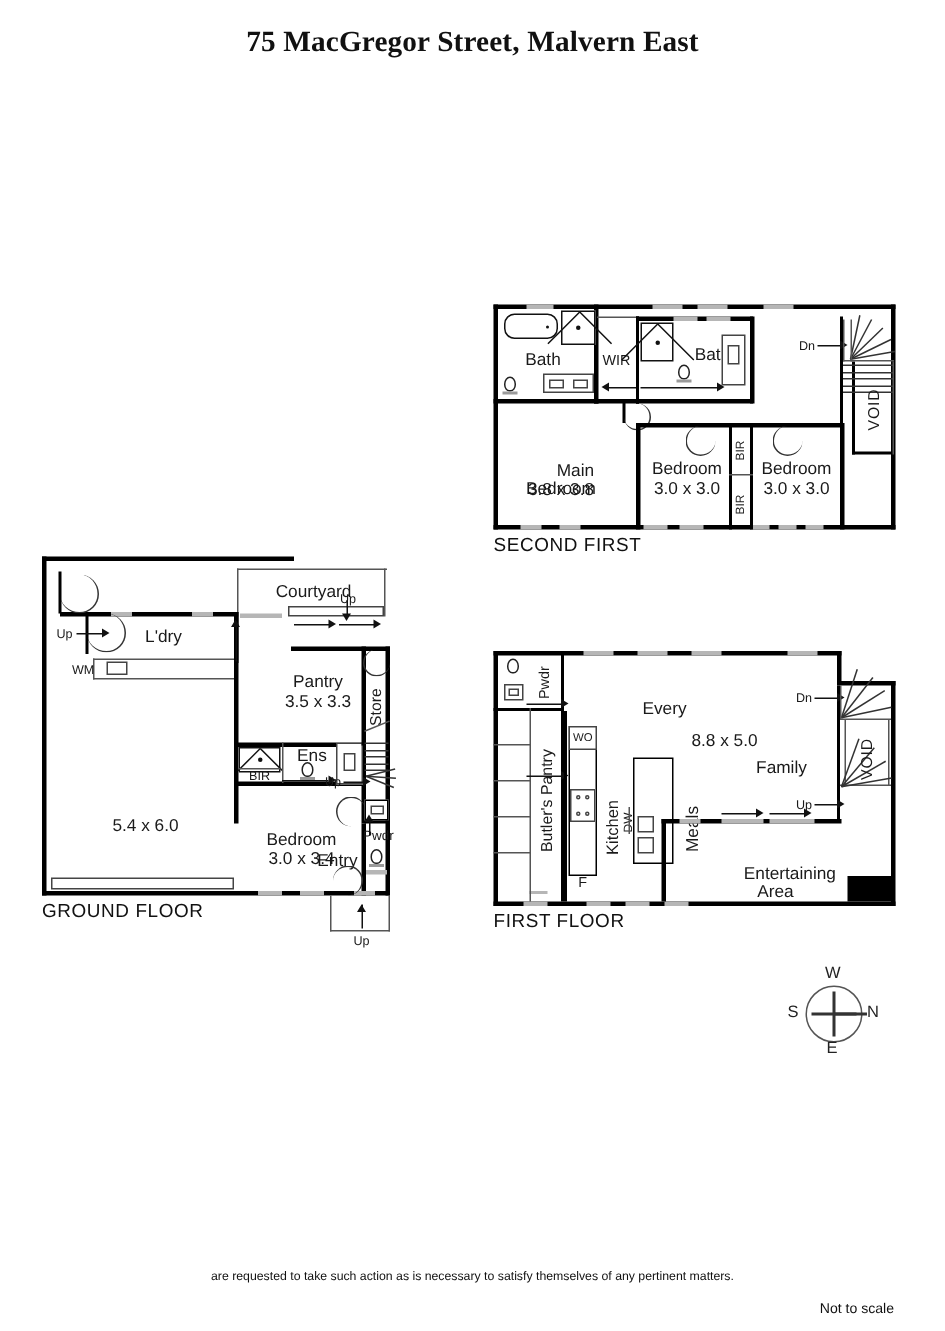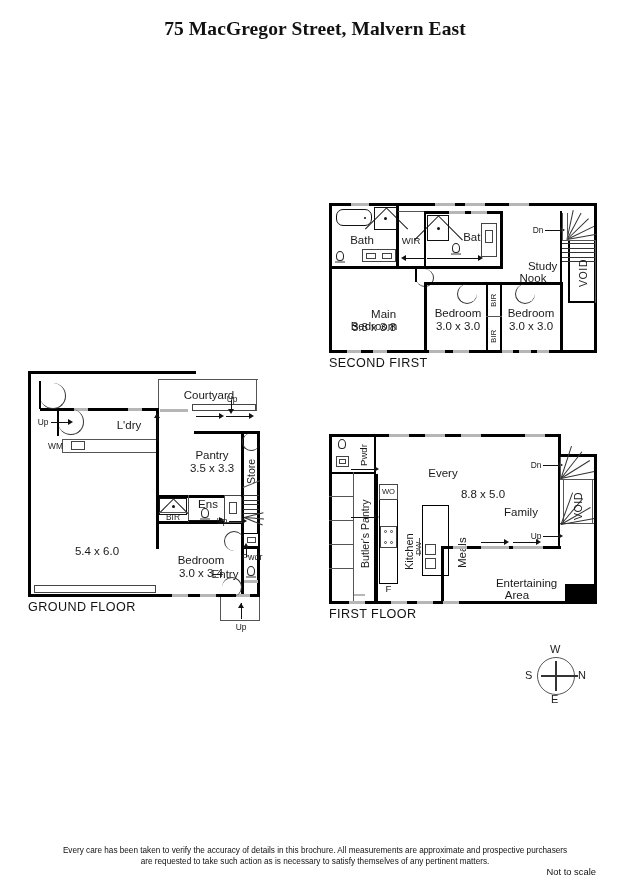--- a/index.html
+++ b/index.html
@@ -178,24 +178,20 @@
     <div class="hair" style="left:157px;top:113px;width:16px;height:1.4px;"></div>
     <div class="lbl vert xs" style="left:161px;top:84px;height:26px;font-size:8px;">BIR</div>
     <div class="lbl vert xs" style="left:161px;top:120px;height:26px;font-size:8px;">BIR</div>
 
     <div class="ow" style="left:171px;top:79px;width:62px;height:2.5px;"></div>
     <div class="ow" style="left:231px;top:79px;width:2.5px;height:71px;"></div>
     <div class="arc arc-bl" style="left:186px;top:81px;width:20px;height:20px;"></div>
     <div class="lbl" style="left:174px;top:104px;width:56px;">Bedroom</div>
     <div class="lbl dim" style="left:174px;top:117px;width:56px;">3.0 x 3.0</div>
 
-    <div class="lbl" style="left:176px;top:44px;width:56px;">
-      <span style="white-space:pre;">Study
-Nook</span>
-    </div>
     <div class="win" style="left:180px;top:0;width:20px;height:3px;"></div>
     <div class="win" style="left:136px;top:0;width:20px;height:3px;"></div>
     <div class="win" style="left:106px;top:0;width:20px;height:3px;"></div>
 
     <div class="ow" style="left:231px;top:8px;width:2px;height:72px;"></div>
     <div class="ow" style="left:239px;top:38px;width:1.6px;height:62px;"></div>
     <div class="ow" style="left:239px;top:98px;width:28px;height:2px;"></div>
     <div class="hair" style="left:233px;top:37px;width:34px;height:1.4px;"></div>
 
     <div class="fan" style="left:238px;top:36px;width:30px;height:30px;">
@@ -238,21 +234,21 @@
 
     <div class="ow" style="left:12px;top:37px;width:118px;height:2.6px;"></div>
     <div class="win" style="left:46px;top:37px;width:14px;height:2.6px;"></div>
     <div class="win" style="left:100px;top:37px;width:14px;height:2.6px;"></div>
     <div class="ow" style="left:128px;top:37px;width:2.6px;height:34px;"></div>
     <div class="hair" style="left:34px;top:68px;width:96px;height:1.3px;"></div>
     <div class="hair" style="left:34px;top:68px;width:1.3px;height:14px;"></div>
     <div class="hair" style="left:34px;top:81px;width:96px;height:1.3px;"></div>
     <div class="box" style="left:43px;top:70px;width:14px;height:9px;"></div>
     <div class="lbl xs" style="left:20px;top:71px;width:22px;font-size:8.4px;text-align:left;">WM</div>
-    <div class="lbl" style="left:54px;top:48px;width:54px;margin-left:20px;">L'dry</div>
+    <div class="lbl" style="left:54px;top:48px;width:54px;">L'dry</div>
 
     <div class="arc arc-br" style="left:30px;top:38px;width:26px;height:26px;"></div>
     <div class="ow" style="left:29px;top:37px;width:2px;height:28px;"></div>
 
     <div class="arc arc-br" style="left:12px;top:12px;width:26px;height:26px;"></div>
     <div class="ow" style="left:11px;top:10px;width:2px;height:28px;"></div>
     <div class="lbl xs" style="left:6px;top:47px;width:18px;font-size:8.4px;">Up</div>
     <div class="arrow" style="left:23px;top:48px;width:22px;height:6px;">
       <div class="shaft" style="left:0;top:2.6px;width:18px;height:1px;"></div>
       <div class="head head-r" style="right:0;top:0;"></div>
@@ -495,18 +491,17 @@
     <div class="nd" style="left:30.4px;top:16px;width:1.4px;height:30px;"></div>
     <div class="nd" style="left:16px;top:30.4px;width:30px;height:1.4px;"></div>
     <div class="nd" style="left:31px;top:29.6px;width:22px;height:2.4px;"></div>
     <div class="c-lbl" style="left:25px;top:-2px;">W</div>
     <div class="c-lbl" style="left:53px;top:24px;">N</div>
     <div class="c-lbl" style="left:26px;top:48px;">E</div>
     <div class="c-lbl" style="left:0px;top:24px;">S</div>
   </div>
 
   <div id="footer">
-    <div>Every care has been taken to verify the accuracy of details in this brochure.  All measurements are approximate and prospective purchasers</div>
     <div>are requested to take such action as is necessary to satisfy themselves of any pertinent matters.</div>
   </div>
   <div id="notscale">Not to scale</div>
 
 </div>
 
 </body></html>

